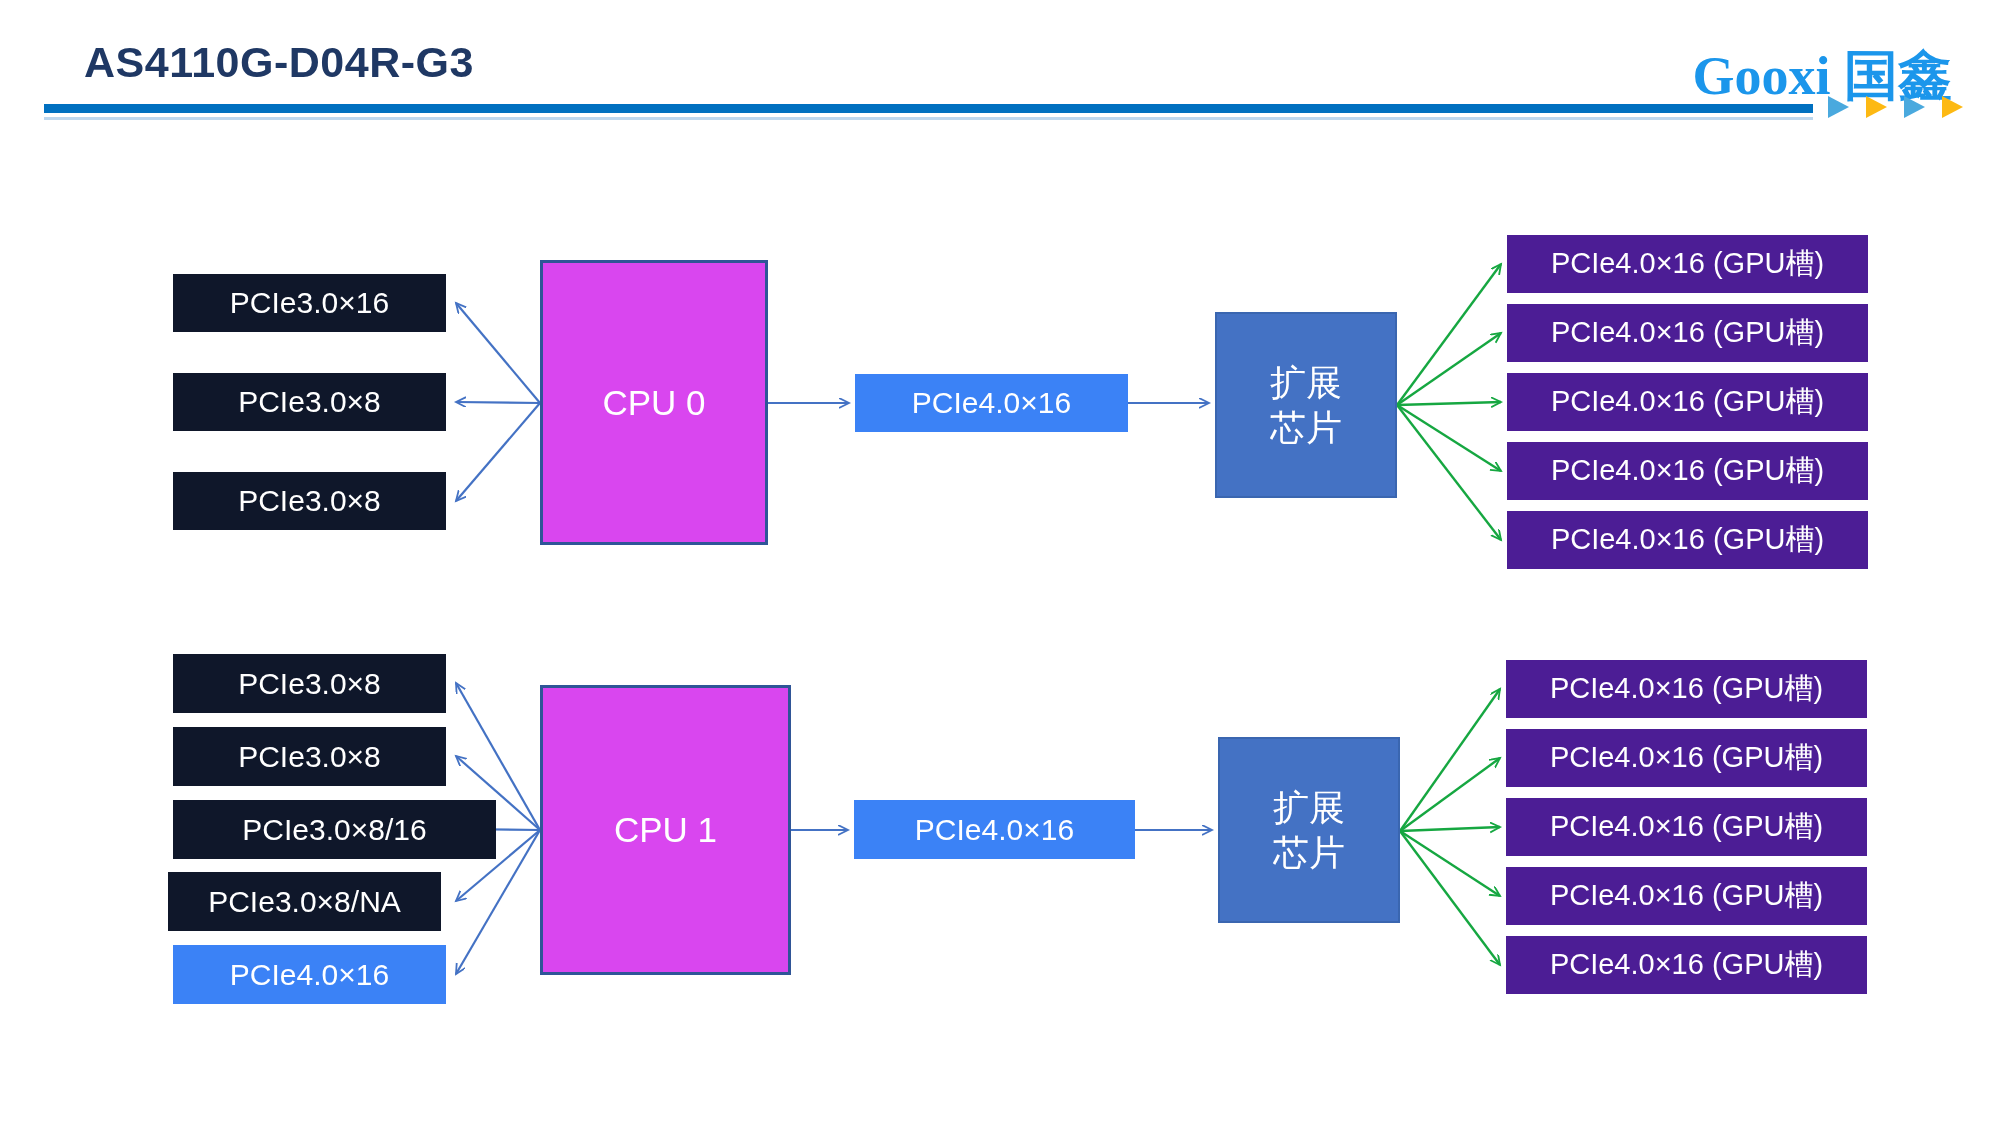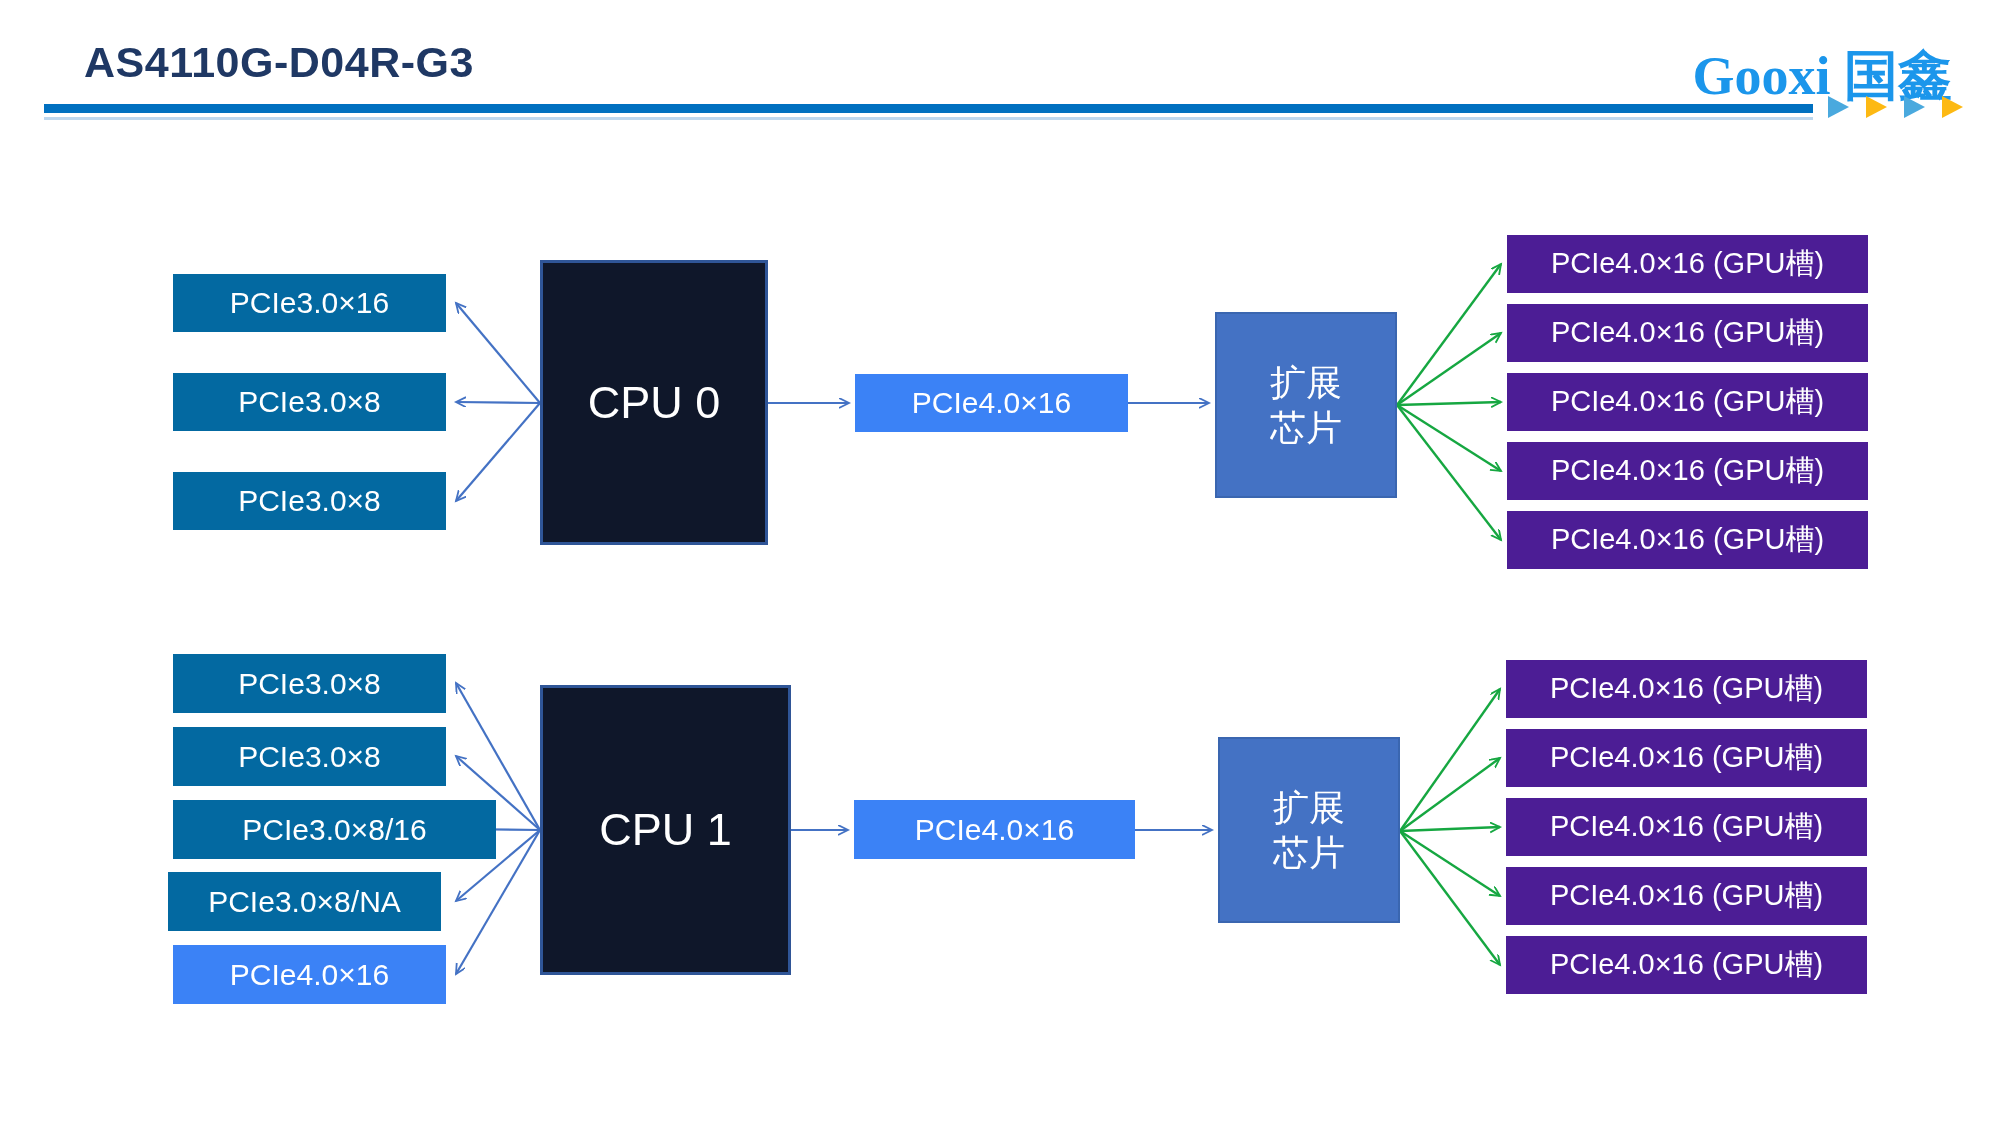--- a/index.html
+++ b/index.html
@@ -11,24 +11,24 @@
   .divider-main{position:absolute;left:44px;top:104px;width:1769px;height:9px;background:#0070C0;}
   .divider-light{position:absolute;left:44px;top:117px;width:1769px;height:3px;background:#BDD7EE;}
   .logo{position:absolute;left:1560px;top:20px;width:392px;text-align:right;font-family:"Liberation Serif","DejaVu Serif",serif;font-weight:bold;font-size:54px;color:#1B96EB;white-space:nowrap;margin-top:20px;}
   .logo .cn{font-family:"Liberation Sans","DejaVu Sans",sans-serif;}
   .tri{position:absolute;top:96px;width:0;height:0;border-top:11px solid transparent;border-bottom:11px solid transparent;}
   .tri.blue{border-left:21px solid #4AA9DE;}
   .tri.orange{border-left:21px solid #FDB913;}
 
   
   .box{position:absolute;display:flex;align-items:center;justify-content:center;color:#ffffff;text-align:center;box-sizing:border-box;}
-  .cyan{background:#0369a1;font-size:30px;}
+  .cyan{background:#0f172a;font-size:30px;}
   .teal{background:#3b82f6;font-size:30px;text-align:right;}
   .green{background:#4c1d95;font-size:29px;}
-  .cpu{background:#0f172a;border:3px solid #2F5597;font-size:45px;}
+  .cpu{background:#d946ef;border:3px solid #2F5597;font-size:35px;}
   .chip{background:#4472C4;border:2px solid #3A66B0;font-size:36px;line-height:1.25;}
 
   .arrows{position:absolute;left:0;top:0;pointer-events:none;}
 </style>
 </head>
 <body>
 
 <div class="page">
 
   <div class="page-title">AS4110G-D04R-G3</div>

